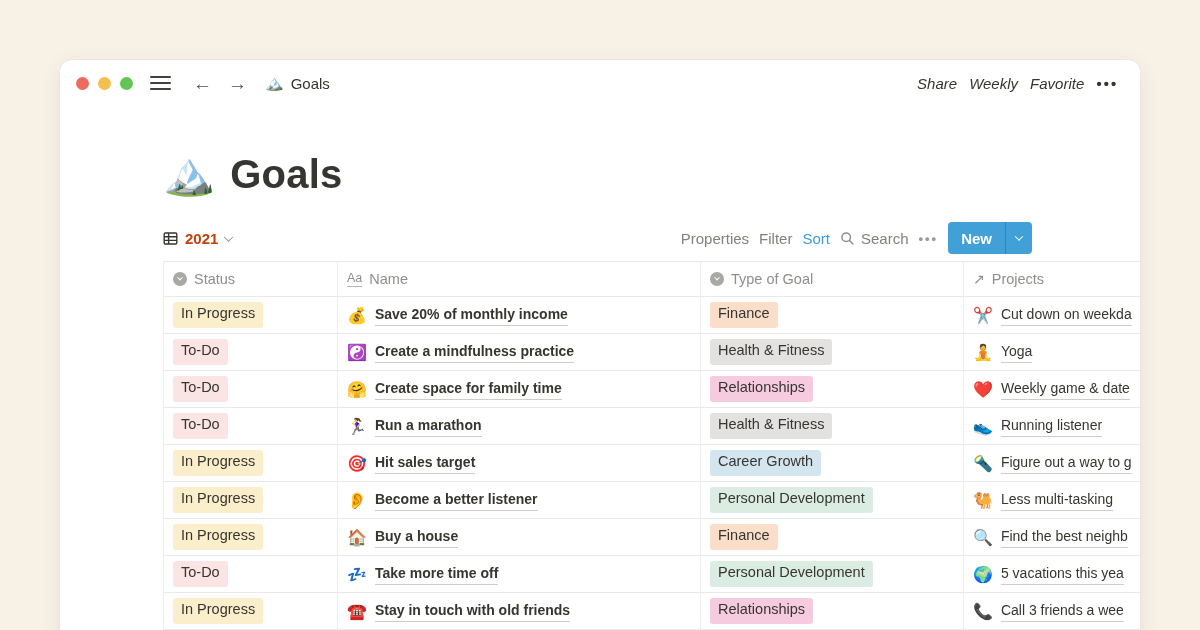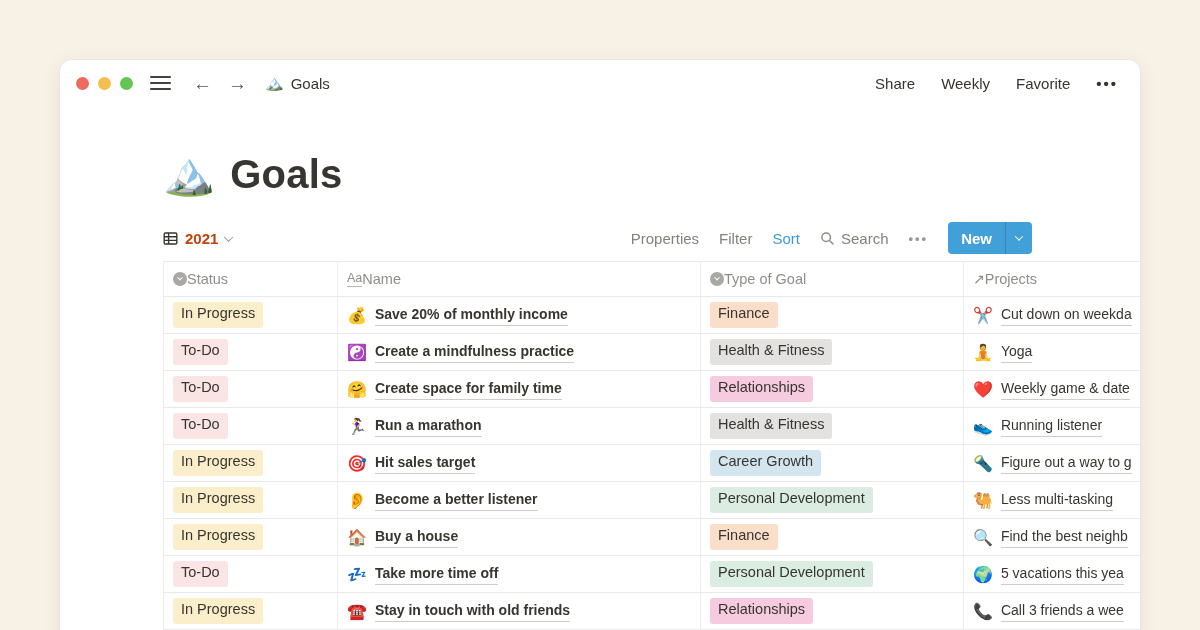--- a/index.html
+++ b/index.html
@@ -19,49 +19,49 @@
   
   .titlebar { height:46px; display:flex; align-items:center; padding:0 22px 0 16px; }
   .dot { width:13px; height:13px; border-radius:50%; margin-right:9px; }
   .dot.red{background:#EC6A5E;} .dot.yellow{background:#F5BF4F;} .dot.green{background:#62C554;}
   .hamburger { width:21px; margin:0 14px 0 8px; cursor:pointer; }
   .hamburger div { height:2px; background:#43413C; margin:4px 0; border-radius:1px; }
   .navarrow { font-size:19px; color:#52504C; margin:0 8px; cursor:pointer; line-height:1; }
   .crumb { display:flex; align-items:center; margin-left:10px; gap:7px; cursor:pointer; }
   .crumb .emoji { font-size:15px; }
   .crumb .label { font-size:15px; color:#37352F; }
-  .titlebar-right { margin-left:auto; display:flex; align-items:flex-start; gap:26px; }
+  .titlebar-right { margin-left:auto; display:flex; align-items:flex-start; gap:12px;font-style:italic; }
   .titlebar-right .tb-action { font-size:15px; color:#37352F; cursor:pointer; }
   .dots { letter-spacing:2px; font-size:13px; font-weight:bold; }
   
   .content { padding-left:103px; }
   .page-title { display:flex; align-items:center; gap:15px; margin-top:41px; height:54px; }
   .page-title .emoji { font-size:42px; line-height:1; }
   .page-title .text { font-size:40px; font-weight:bold; color:#37352F; letter-spacing:0.2px; }
   
   .toolbar { display:flex; align-items:center; margin-top:20px; margin-right:108px; height:34px; }
   .view-switcher { display:flex; align-items:center; gap:7px; cursor:pointer; }
   .view-switcher .vlabel { font-size:15px; font-weight:bold; color:#c2410c; }
   .chev { width:7px; height:7px; border-right:1.8px solid #9B9A97; border-bottom:1.8px solid #9B9A97; transform:rotate(45deg) translate(-1px,-1px); display:inline-block; }
-  .toolbar-right { margin-left:auto; display:flex; align-items:center; gap:20px; }
+  .toolbar-right { margin-left:auto; display:flex; align-items:center; gap:10px; }
   .tool-item { font-size:15px; color:#82817C; cursor:pointer; }
   .search-item { display:flex; align-items:center; gap:6px; }
   .tool-dots { color:#9B9A97; font-size:13px; font-weight:bold; letter-spacing:2px; cursor:pointer; }
   .new-btn { display:flex; align-items:stretch; border-radius:4px; overflow:hidden; cursor:pointer; height:32px; }
   .new-btn .nlabel { color:#fff; font-size:15px; font-weight:bold; padding:11px 13px; display:flex; align-items:center; }
   .new-btn .ndivider { width:1px; background:rgba(0,0,0,0.18); }
   .new-btn .ncaret { width:26px; display:flex; align-items:center; justify-content:center; }
   .new-btn .ncaret .chev { border-color:#fff; width:6px; height:6px; }
   
   .table { margin-top:6px; width:1110px; border-left:1px solid #EDEDEB; }
   .tr { display:flex; border-bottom:1px solid #E9E9E7; height:37px; }
   .tr.head { height:36px; border-top:1px solid #E9E9E7; }
   .th, .td { border-right:1px solid #EDEDEB; display:flex; align-items:center; padding:0 9px; overflow:hidden; white-space:nowrap; flex:none; }
   .c-status{width:174px;} .c-name{width:363px;} .c-type{width:263px;} .c-project{width:310px; border-right:none;}
-  .th { gap:0; color:#8F8E8A; font-size:14.5px; cursor:pointer; }
+  .th { gap:7px; color:#8F8E8A; font-size:14.5px; cursor:pointer; }
   .select-ic { width:14px; height:14px; border-radius:50%; background:#A9A8A5; display:flex; align-items:center; justify-content:center; flex:none; }
   .select-ic .chev { border-color:#fff; width:4px; height:4px; border-width:1.6px; transform:rotate(45deg) translate(-1px,-1px); }
   .aa-ic { font-size:12.5px; color:#8F8E8A; border-bottom:1px solid #B9B8B4; line-height:1.15; }
   .rel-ic { font-size:14px; color:#8F8E8A; }
   .badge { font-size:14.5px; color:#37352F; padding:2px 8px 5px; border-radius:3px; line-height:1.3; cursor:pointer; }
   .cell-emoji { font-size:16px; margin-right:8px; flex:none; }
   .link-text { font-size:14px; border-bottom:1px solid #CFCDC7; line-height:1.45; cursor:pointer; }
   .td-name .link-text { font-weight:bold; }
 </style>
 </head>

